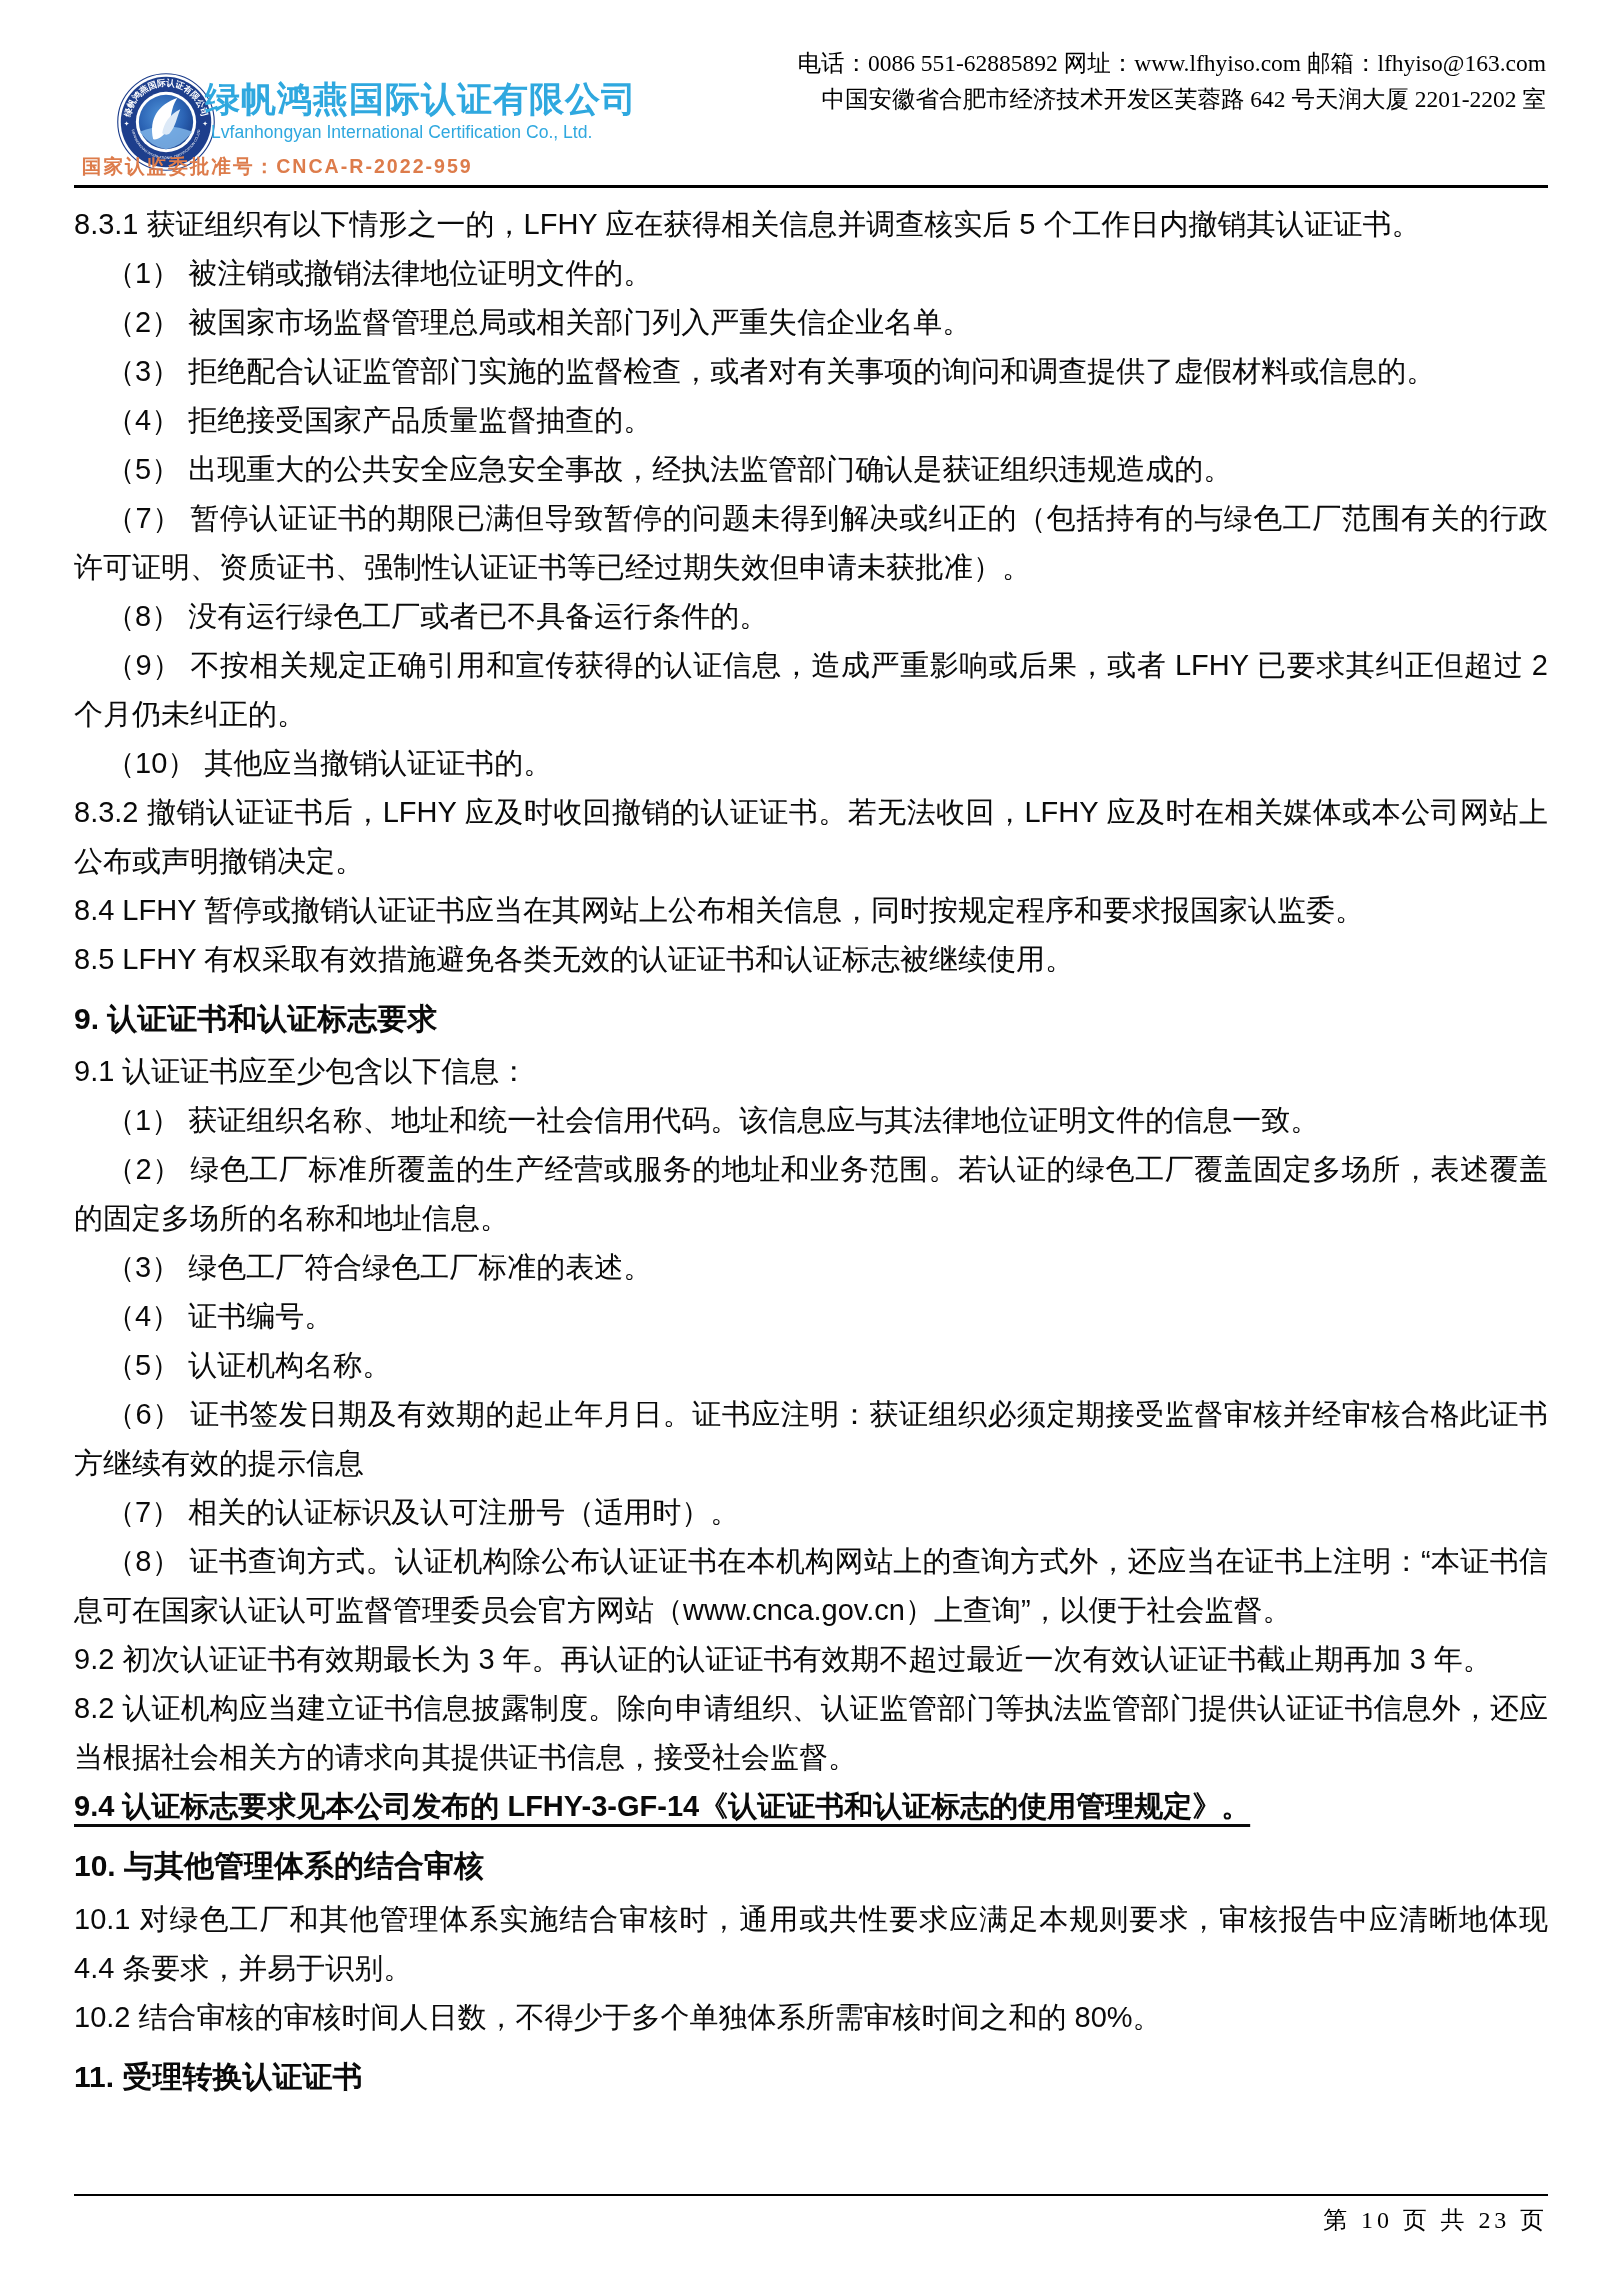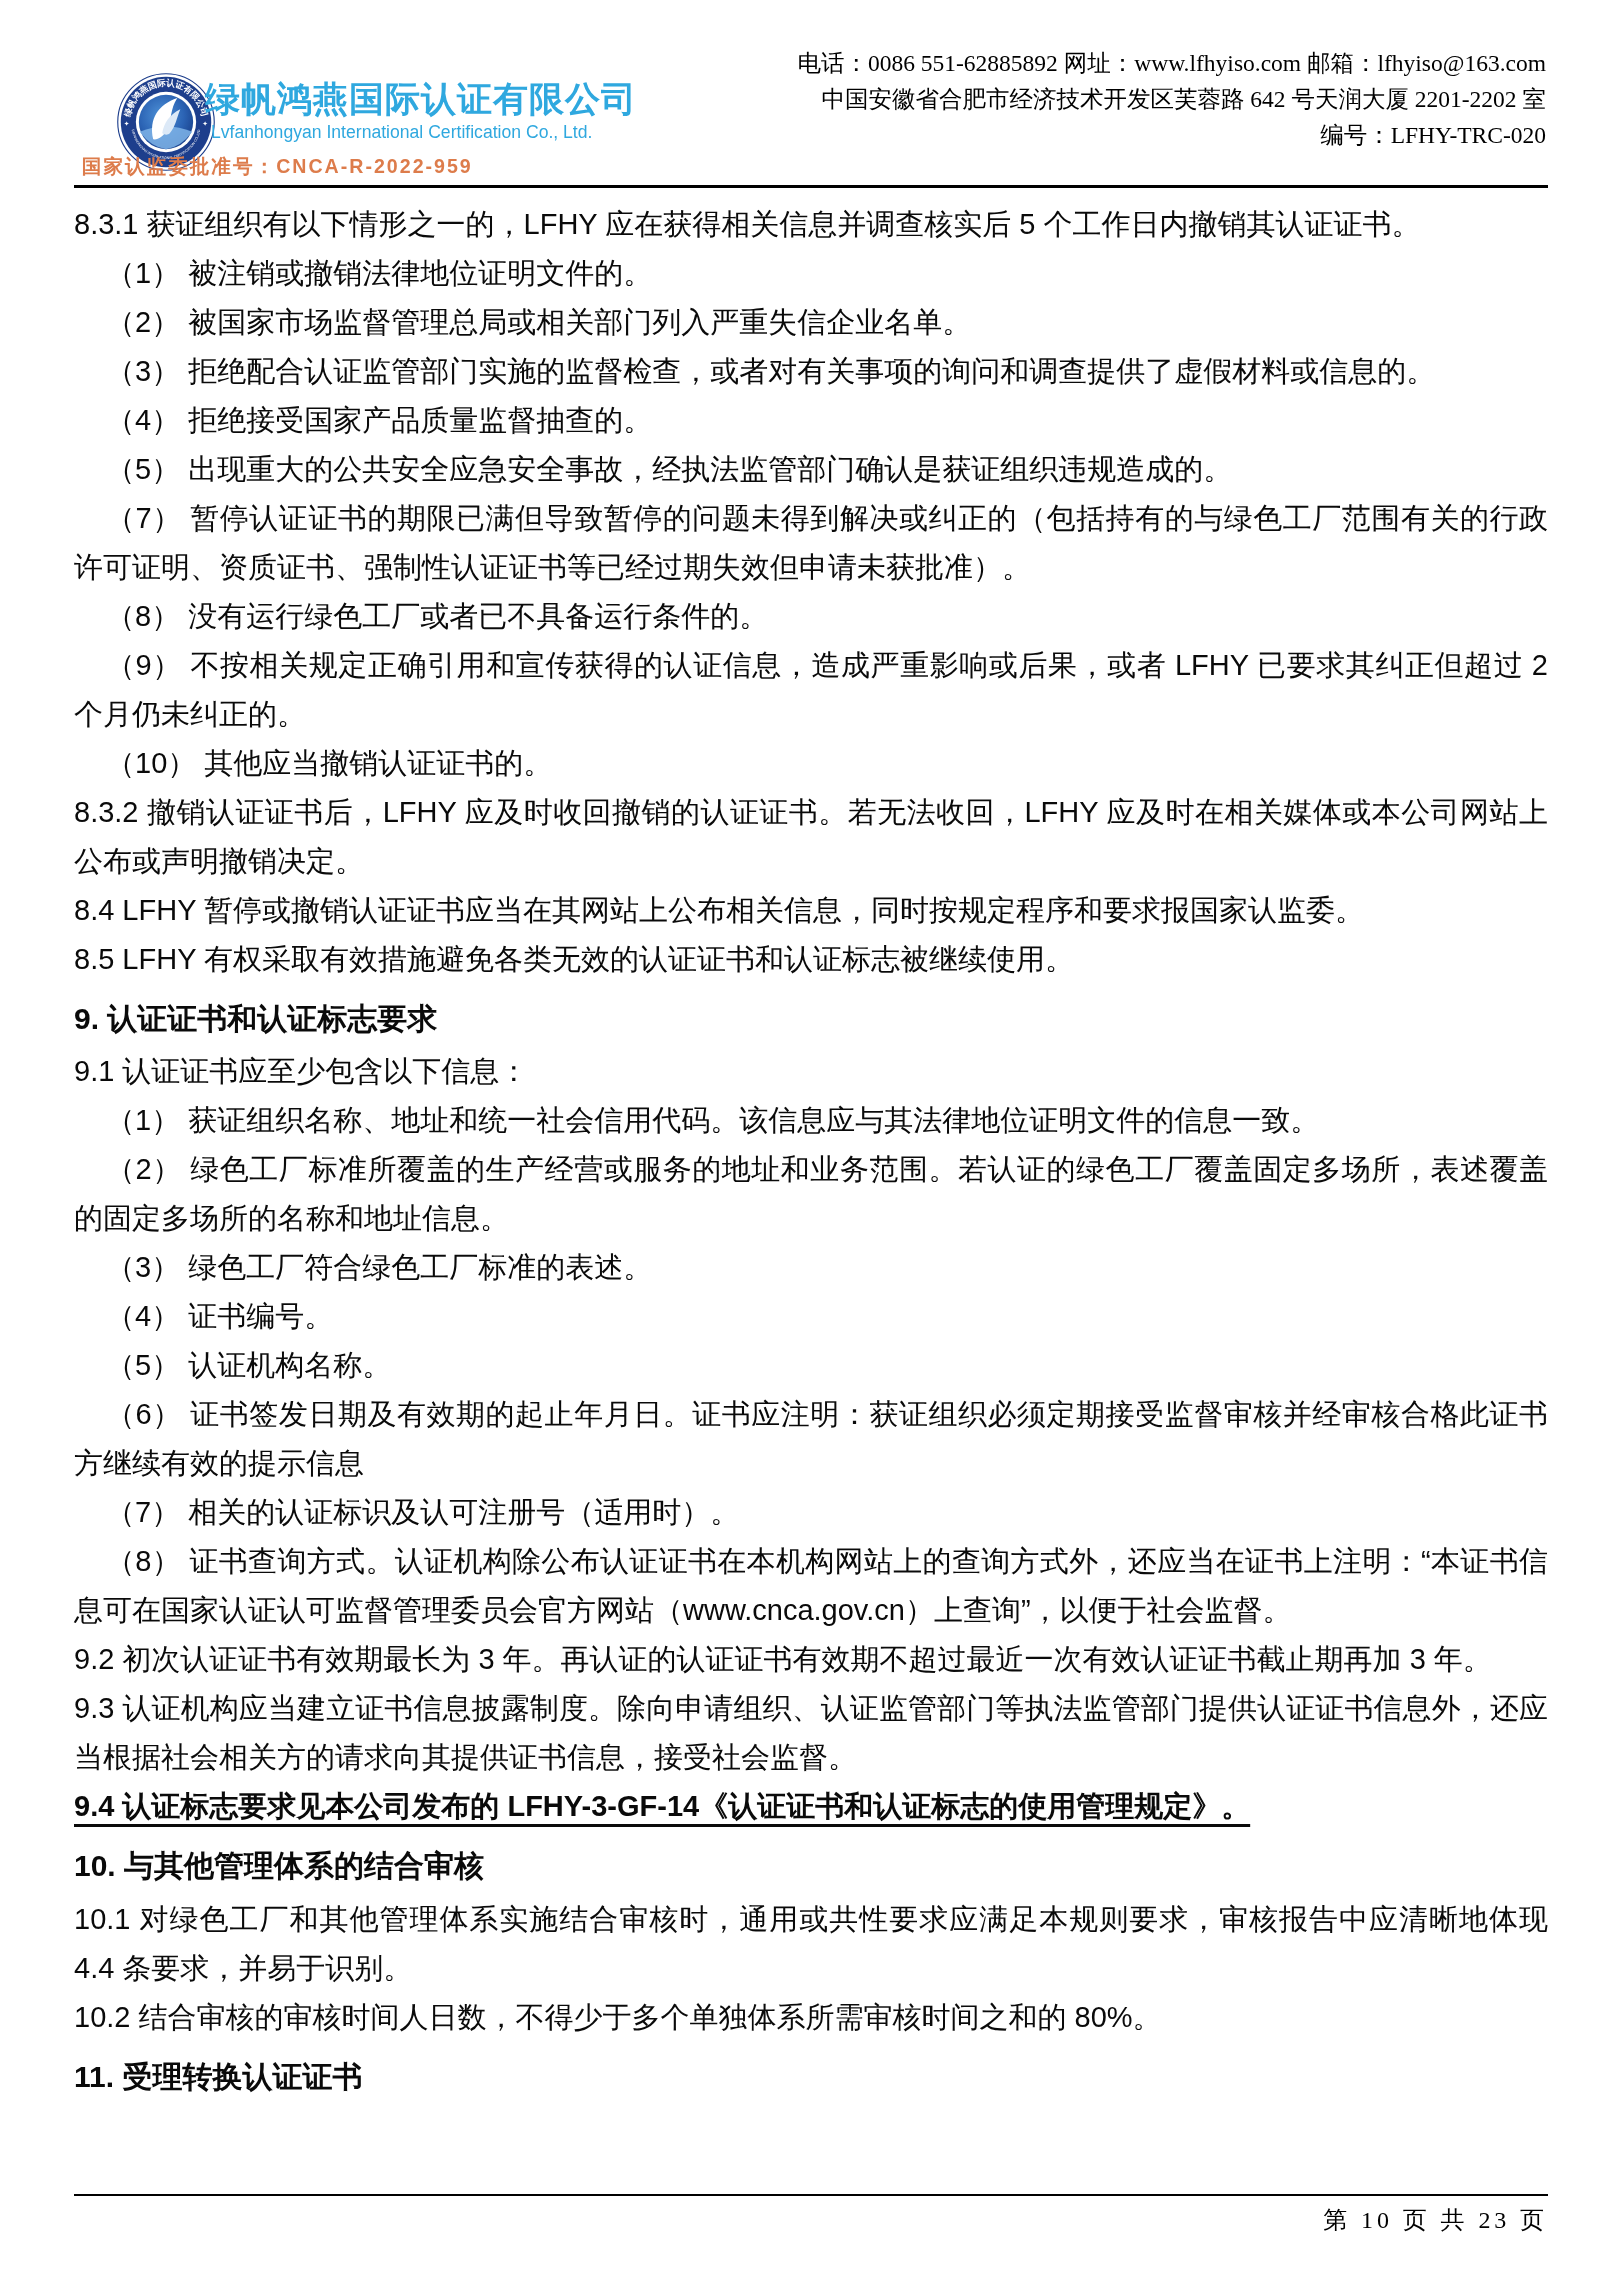--- a/index.html
+++ b/index.html
@@ -140,21 +140,20 @@
       <text x="113" y="70" font-size="9" fill="#ffffff">✦</text>
     </svg>
 
     <div class="cn-name">绿帆鸿燕国际认证有限公司</div>
     <div class="en-name">Lvfanhongyan International Certification Co., Ltd.</div>
     <div class="approval">国家认监委批准号：CNCA-R-2022-959</div>
 
     <div class="header-right">
       <div>电话：0086 551-62885892 网址：www.lfhyiso.com 邮箱：lfhyiso@163.com</div>
       <div>中国安徽省合肥市经济技术开发区芙蓉路 642 号天润大厦 2201-2202 室</div>
-      <div>编号：LFHY-TRC-020</div>
     </div>
   </div>
 
   <div class="body-content">
       <div class="blk para">8.3.1 获证组织有以下情形之一的，LFHY 应在获得相关信息并调查核实后 5 个工作日内撤销其认证证书。</div>
       <div class="blk item">（1） 被注销或撤销法律地位证明文件的。</div>
       <div class="blk item">（2） 被国家市场监督管理总局或相关部门列入严重失信企业名单。</div>
       <div class="blk item">（3） 拒绝配合认证监管部门实施的监督检查，或者对有关事项的询问和调查提供了虚假材料或信息的。</div>
       <div class="blk item">（4） 拒绝接受国家产品质量监督抽查的。</div>
       <div class="blk item">（5） 出现重大的公共安全应急安全事故，经执法监管部门确认是获证组织违规造成的。</div>
@@ -169,21 +168,21 @@
       <div class="blk para">9.1 认证证书应至少包含以下信息：</div>
       <div class="blk item">（1） 获证组织名称、地址和统一社会信用代码。该信息应与其法律地位证明文件的信息一致。</div>
       <div class="blk item">（2） 绿色工厂标准所覆盖的生产经营或服务的地址和业务范围。若认证的绿色工厂覆盖固定多场所，表述覆盖的固定多场所的名称和地址信息。</div>
       <div class="blk item">（3） 绿色工厂符合绿色工厂标准的表述。</div>
       <div class="blk item">（4） 证书编号。</div>
       <div class="blk item">（5） 认证机构名称。</div>
       <div class="blk item">（6） 证书签发日期及有效期的起止年月日。证书应注明：获证组织必须定期接受监督审核并经审核合格此证书方继续有效的提示信息</div>
       <div class="blk item">（7） 相关的认证标识及认可注册号（适用时）。</div>
       <div class="blk item">（8） 证书查询方式。认证机构除公布认证证书在本机构网站上的查询方式外，还应当在证书上注明：“本证书信息可在国家认证认可监督管理委员会官方网站（www.cnca.gov.cn）上查询”，以便于社会监督。</div>
       <div class="blk para">9.2 初次认证证书有效期最长为 3 年。再认证的认证证书有效期不超过最近一次有效认证证书截止期再加 3 年。</div>
-      <div class="blk para">9.3 认证机构应当建立证书信息披露制度。除向申请组织、认证监管部门等执法监管部门提供认证证书信息外，还应当根据社会相关方的请求向其提供证书信息，接受社会监督。</div>
+      <div class="blk para">8.2 认证机构应当建立证书信息披露制度。除向申请组织、认证监管部门等执法监管部门提供认证证书信息外，还应当根据社会相关方的请求向其提供证书信息，接受社会监督。</div>
       <div class="blk bold-underline">9.4 认证标志要求见本公司发布的 LFHY-3-GF-14《认证证书和认证标志的使用管理规定》。</div>
       <div class="blk heading">10. 与其他管理体系的结合审核</div>
       <div class="blk para">10.1 对绿色工厂和其他管理体系实施结合审核时，通用或共性要求应满足本规则要求，审核报告中应清晰地体现 4.4 条要求，并易于识别。</div>
       <div class="blk para">10.2 结合审核的审核时间人日数，不得少于多个单独体系所需审核时间之和的 80%。</div>
       <div class="blk heading">11. 受理转换认证证书</div>
     </div>
 
   <div class="footer">
     <div class="footer-rule"></div>
     <div class="page-number">第 10 页 共 23 页</div>

